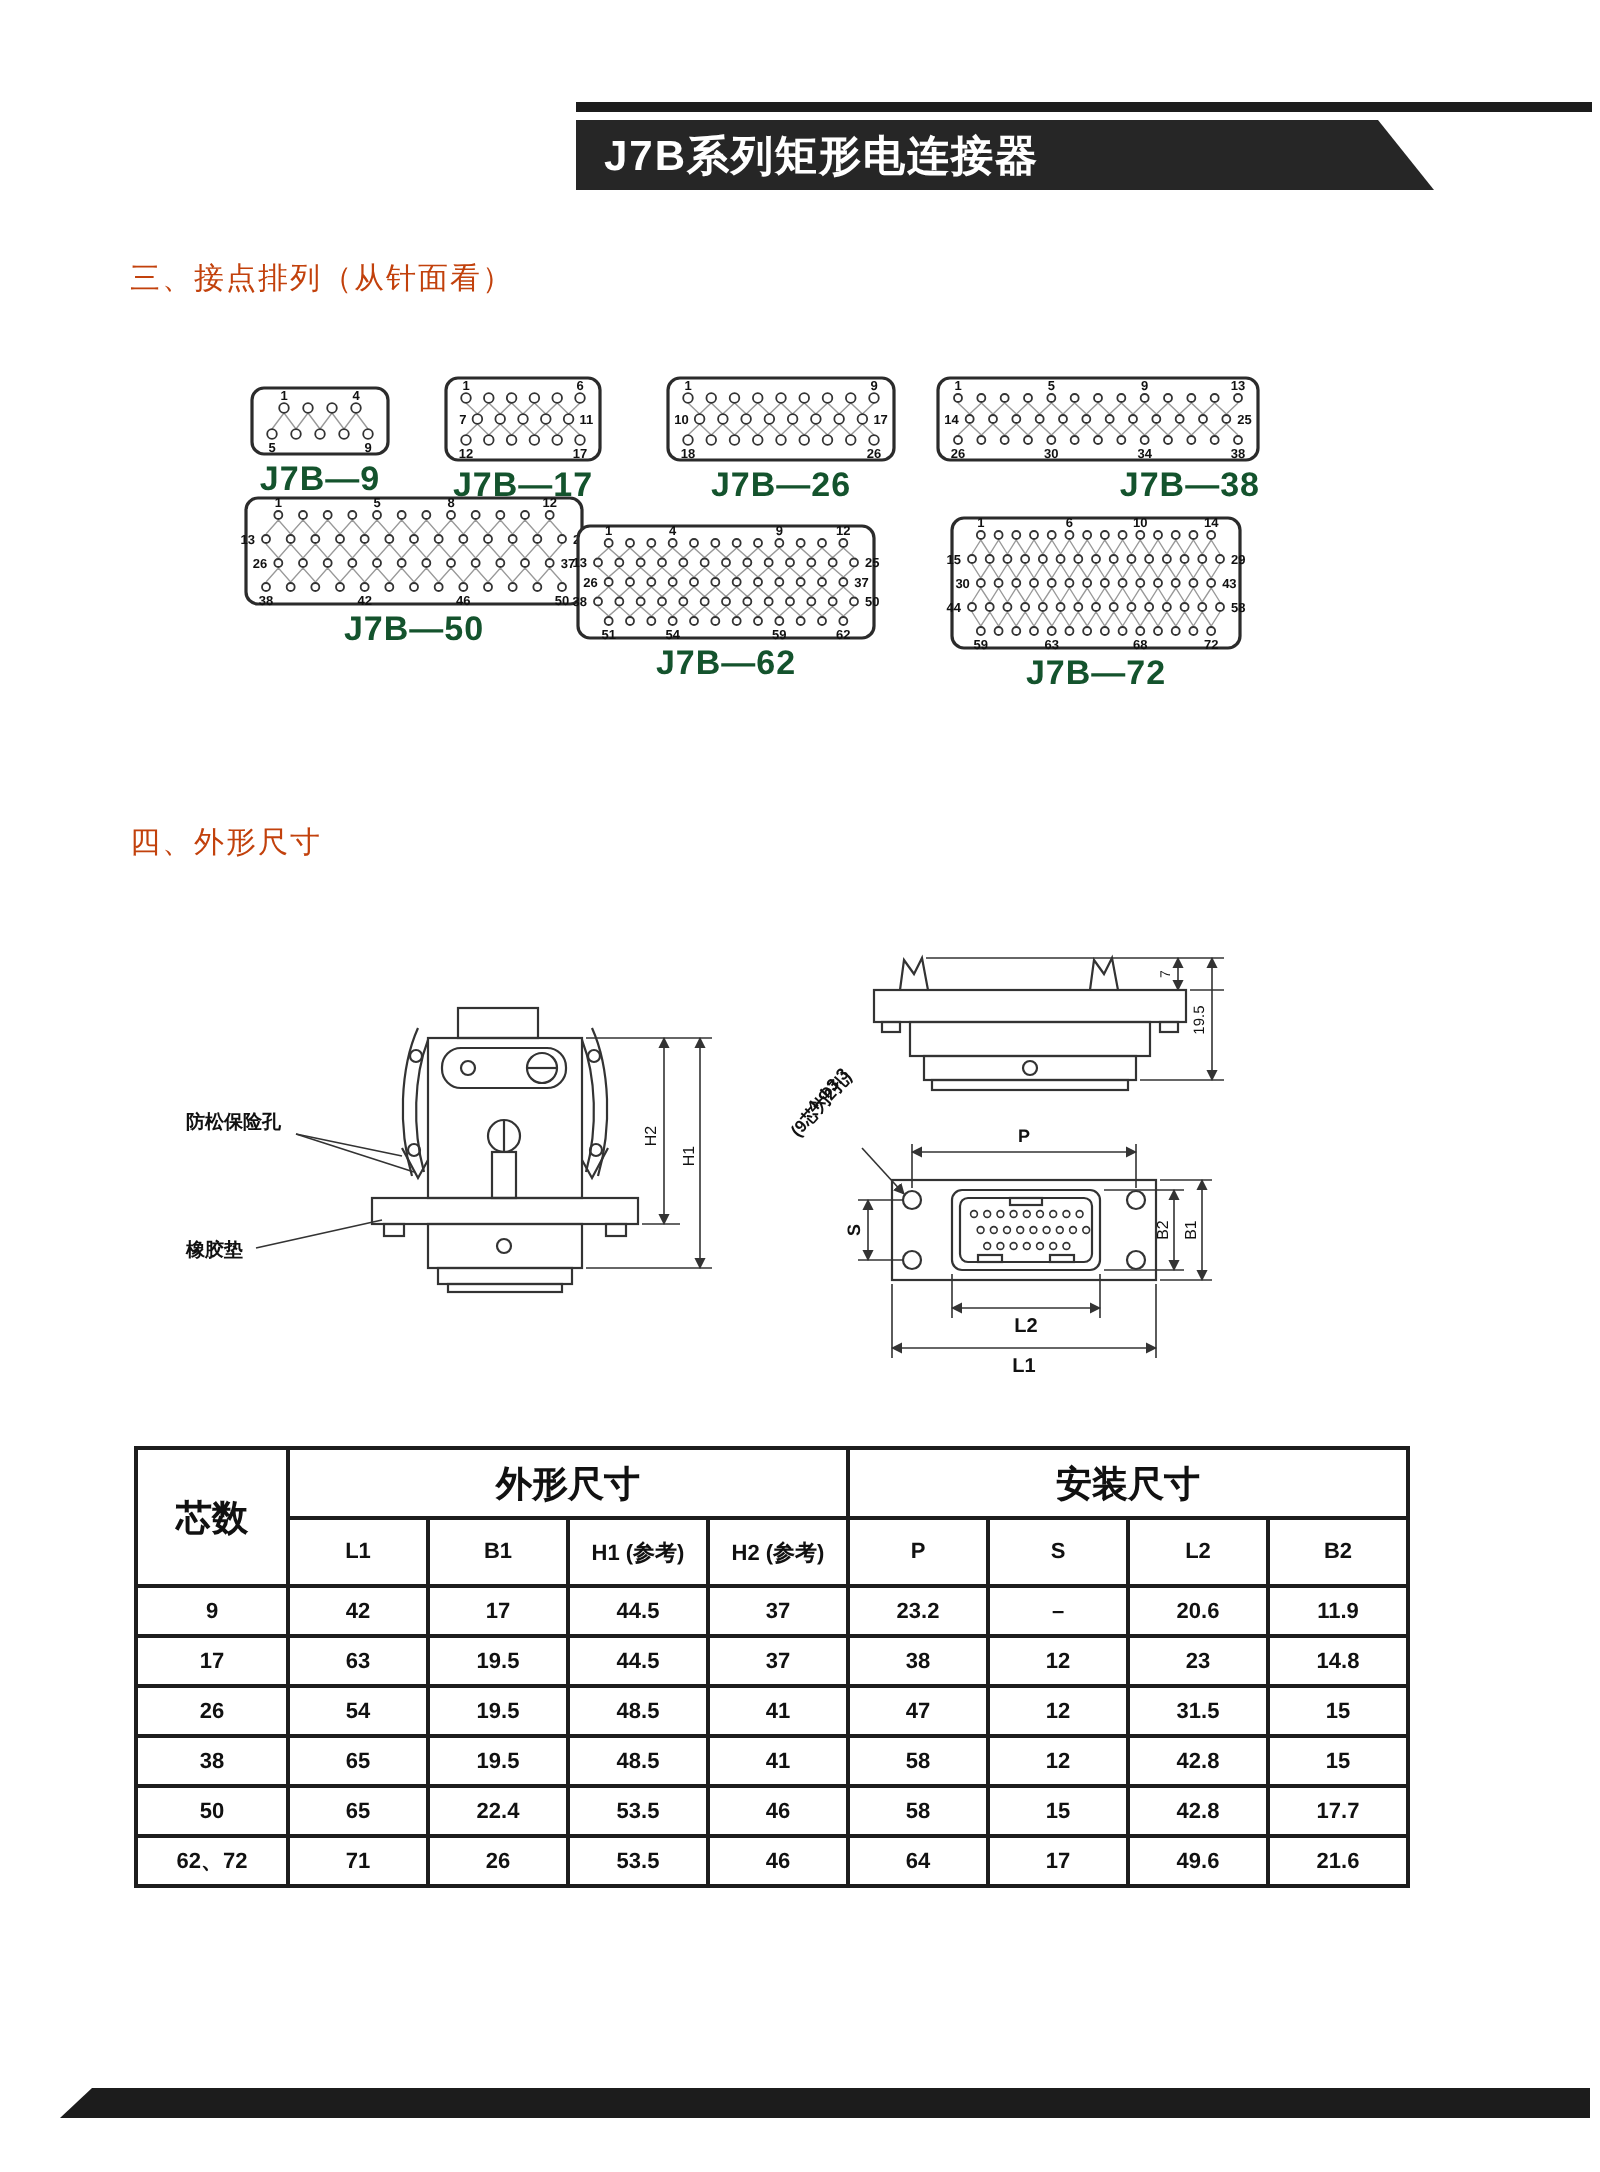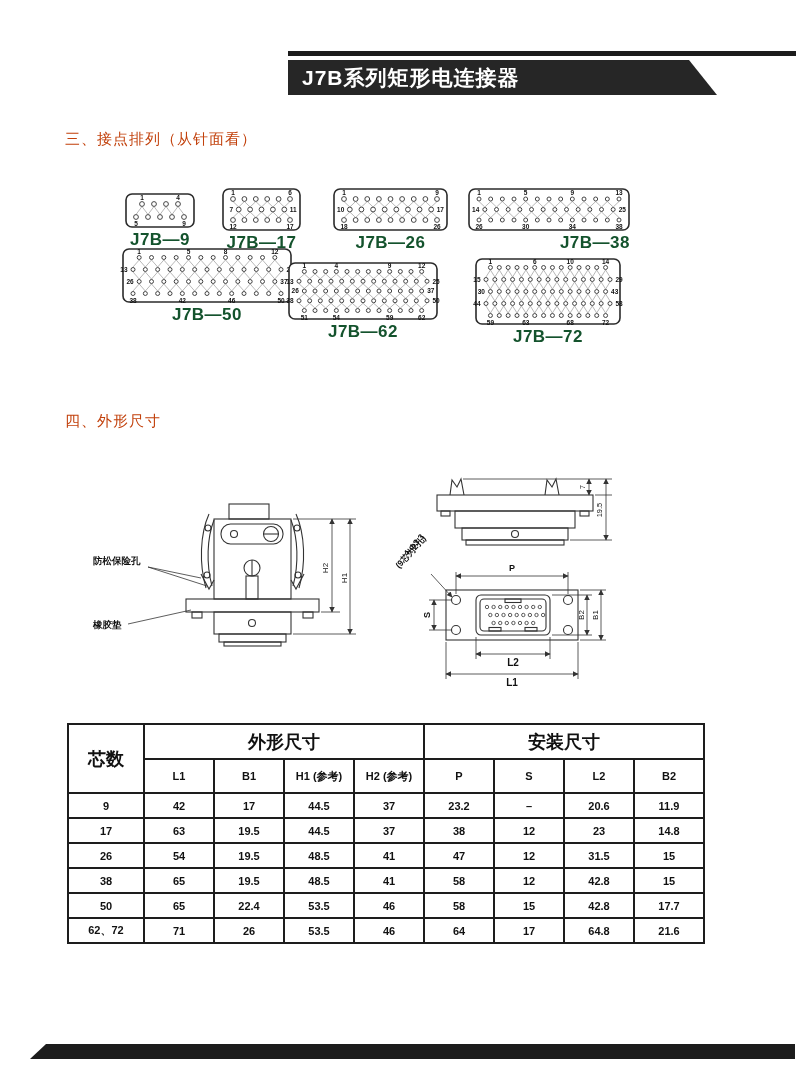--- a/index.html
+++ b/index.html
@@ -686,20 +686,20 @@
           <td>17.7</td>
         </tr>
         <tr>
           <td>62、72</td>
           <td>71</td>
           <td>26</td>
           <td>53.5</td>
           <td>46</td>
           <td>64</td>
           <td>17</td>
-          <td>64.8</td>
+          <td>49.6</td>
           <td>21.6</td>
         </tr>
       </tbody>
   </table>
 
   <div class="footer-bar"></div>
 </div>
 
 </body></html>

